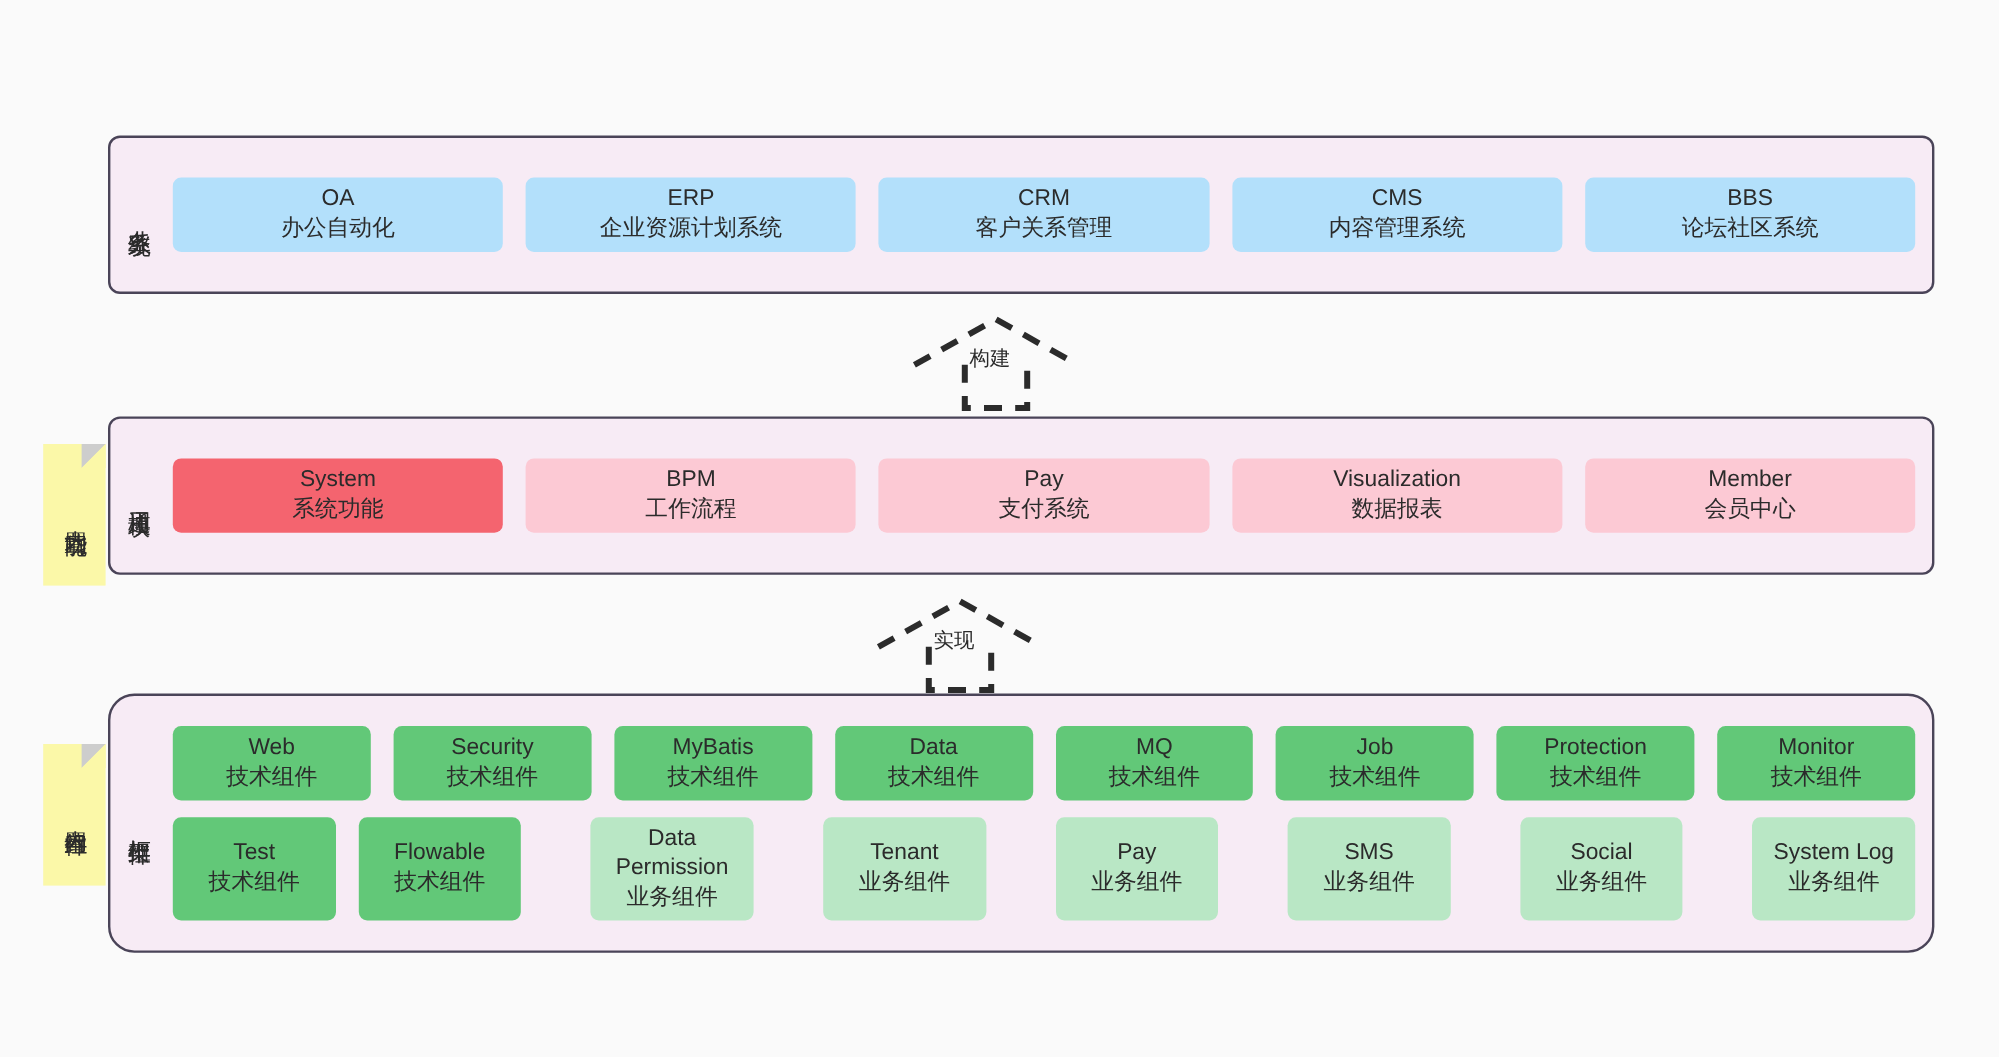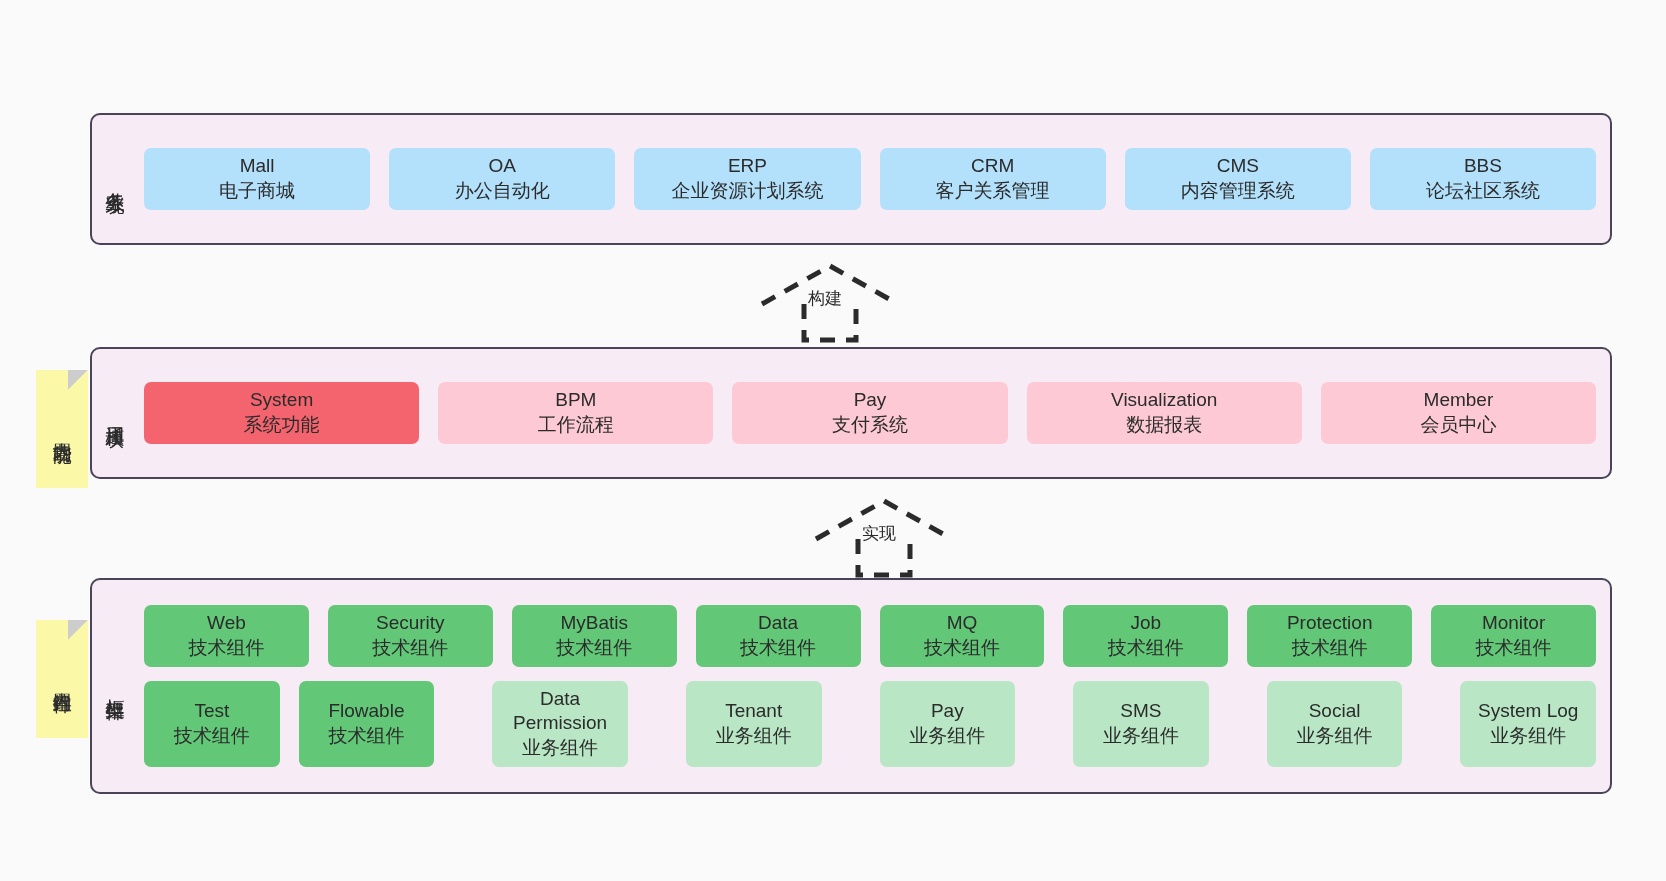--- a/index.html
+++ b/index.html
@@ -124,24 +124,20 @@
 </head>
 <body>
 
 <div class="canvas">
 
   <div class="layer" id="layer-business" style="left:90px;top:113px;width:1522px;height:132px;">
     <div class="layer-title">业务系统</div>
     <div class="layer-body">
       <div class="row">
         <div class="cell fill-blue">
-          <span class="en">Mall</span>
-          <span class="cn">电子商城</span>
-        </div>
-        <div class="cell fill-blue">
           <span class="en">OA</span>
           <span class="cn">办公自动化</span>
         </div>
         <div class="cell fill-blue">
           <span class="en">ERP</span>
           <span class="cn">企业资源计划系统</span>
         </div>
         <div class="cell fill-blue">
           <span class="en">CRM</span>
           <span class="cn">客户关系管理</span>
@@ -191,33 +187,33 @@
           <span class="cn">数据报表</span>
         </div>
         <div class="cell fill-pink">
           <span class="en">Member</span>
           <span class="cn">会员中心</span>
         </div>
       </div>
     </div>
   </div>
 
-  <div class="conn" style="left:812px;top:497px;width:146px;height:80px;">
+  <div class="conn" style="left:728px;top:497px;width:146px;height:80px;">
     <svg width="146" height="80" viewBox="0 0 146 80">
       <path d="M4 42 L72 4 L140 42" fill="none" stroke="#2b2b2b" stroke-width="5" stroke-dasharray="15,11" stroke-linecap="butt"></path>
       <path d="M46 42 L46 78 L98 78 L98 42" fill="none" stroke="#2b2b2b" stroke-width="5" stroke-dasharray="15,11" stroke-linecap="butt"></path>
     </svg>
     <span class="conn-label" style="left:50px;top:25px;">实现</span>
   </div>
 
   <div class="note" style="left:36px;top:620px;height:118px;">
     <span>内置组件</span>
   </div>
 
-  <div class="layer" id="layer-framework" style="left:90px;top:578px;width:1522px;height:216px;">
+  <div class="layer" id="layer-framework" style="left:90px;top:578px;width:1522px;height:216px;border-radius:22px;">
     <div class="layer-title">框架组件</div>
     <div class="layer-body">
 
       <div class="row">
         <div class="cell fill-green">
           <span class="en">Web</span>
           <span class="cn">技术组件</span>
         </div>
         <div class="cell fill-green">
           <span class="en">Security</span>

